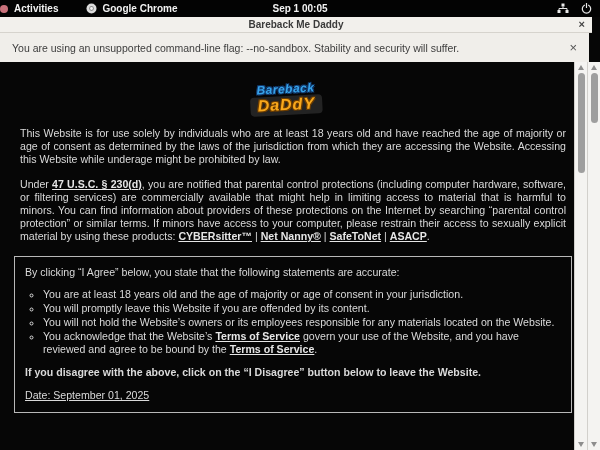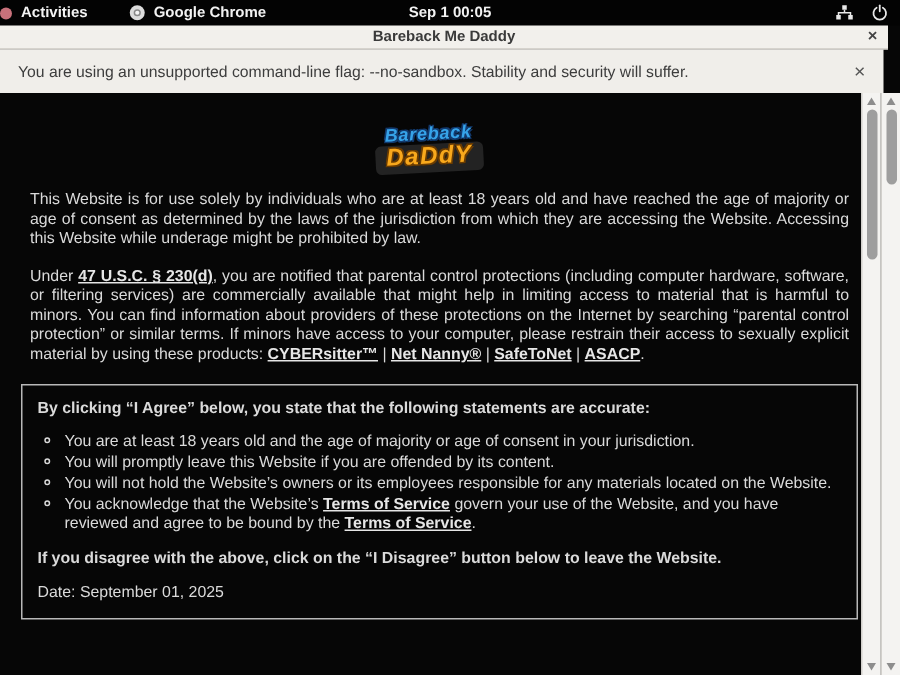--- a/index.html
+++ b/index.html
@@ -60,25 +60,25 @@
   }
   .para{
     margin:12px 6px 0 20px;font-size:10.6px;line-height:13px;text-align:justify;color:#dadada;
   }
   a.link{color:#e6e6e6;text-decoration:underline;cursor:pointer;font-weight:bold;}
   
   .agree-box{
     margin:13px 0 0 14px;border:1px solid #b8b8b8;padding:9px 10px 10px;box-sizing:border-box;
     font-size:10.6px;line-height:13px;color:#dadada;
   }
-  .agree-box .intro{font-weight:bold;margin:2px 0 0;}
+  .agree-box .intro{font-weight:normal;margin:2px 0 0;}
   .agree-box ul{margin:9px 0 0;padding-left:18px;list-style-type:circle;}
   .agree-box li{margin-top:1px;}
   .agree-box .disagree-note{font-weight:bold;margin-top:10px;}
-  .agree-box .date-line{margin-top:10px;}
+  .agree-box .date-line{margin-top:10px;text-decoration:underline;}
   
   .sb{
     position:absolute;top:0;width:13px;height:388px;background:#f4f3f1;
     border-left:1px solid #d2d0cc;box-sizing:border-box;
   }
   .sb-inner{right:13px;}
   .sb-outer{right:0;}
   .sb .arrow-up,.sb .arrow-down{
     position:absolute;left:3px;width:0;height:0;
     border-left:3.5px solid transparent;border-right:3.5px solid transparent;

